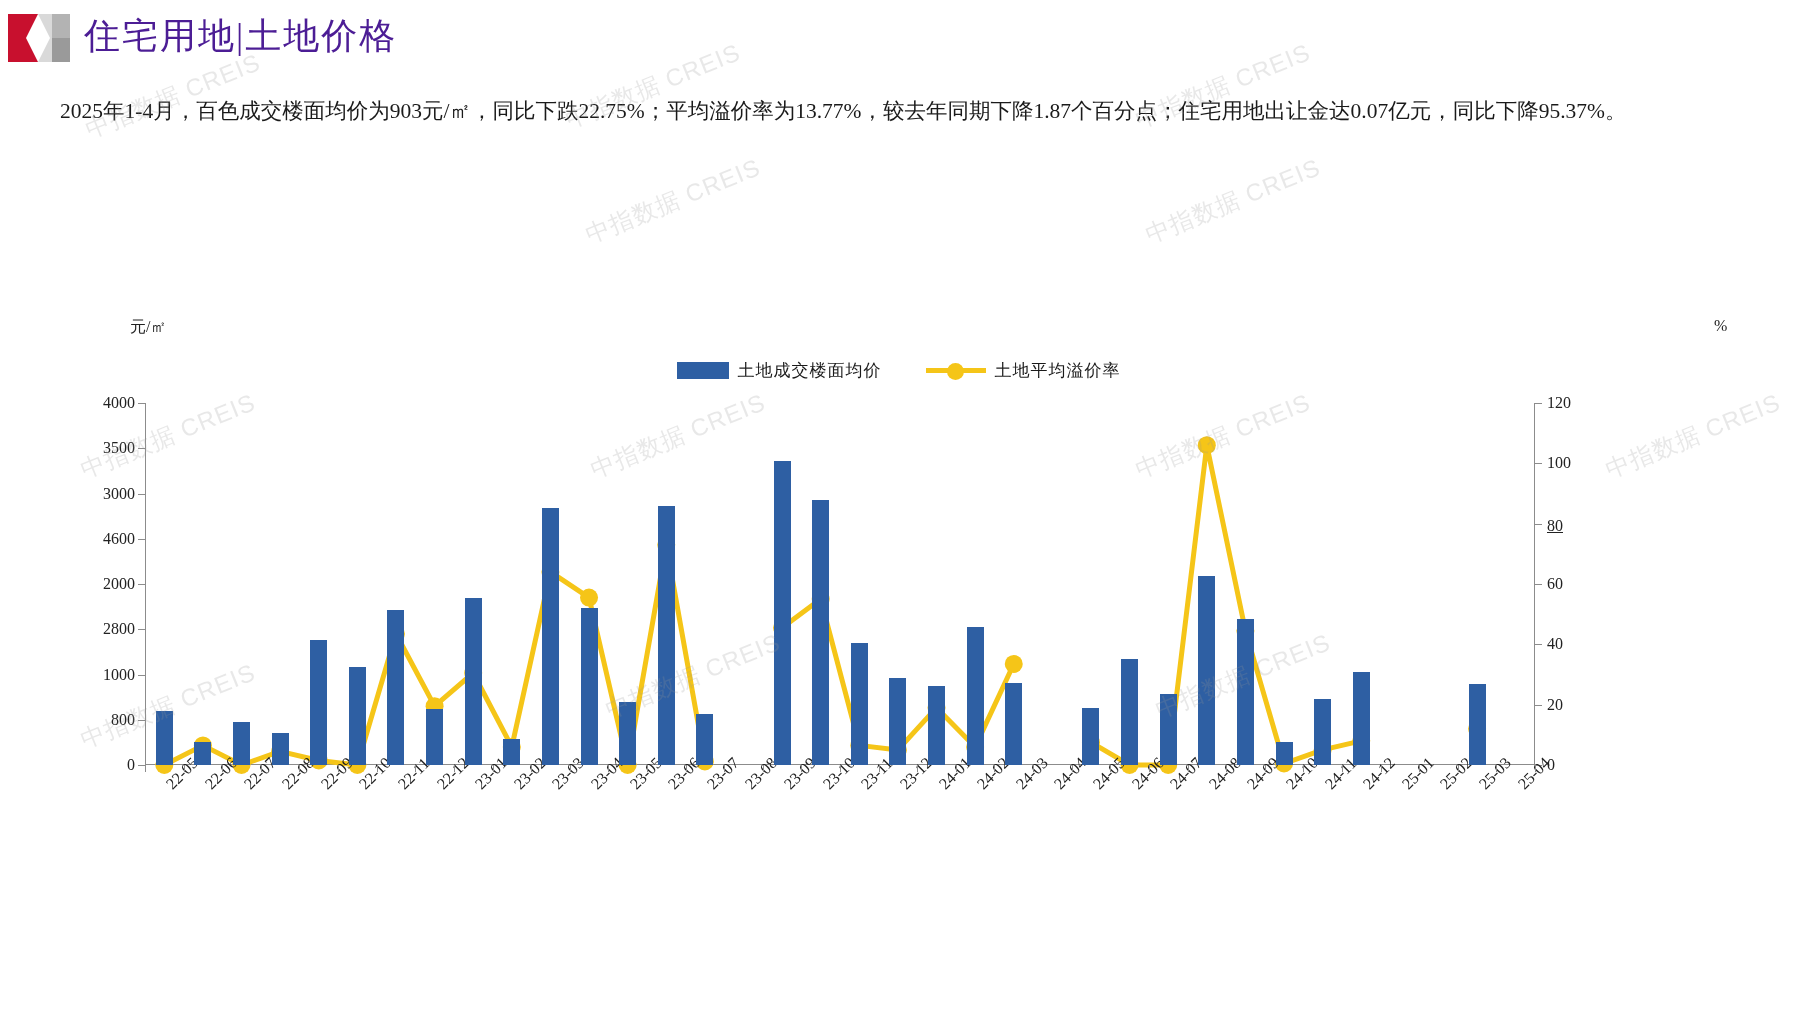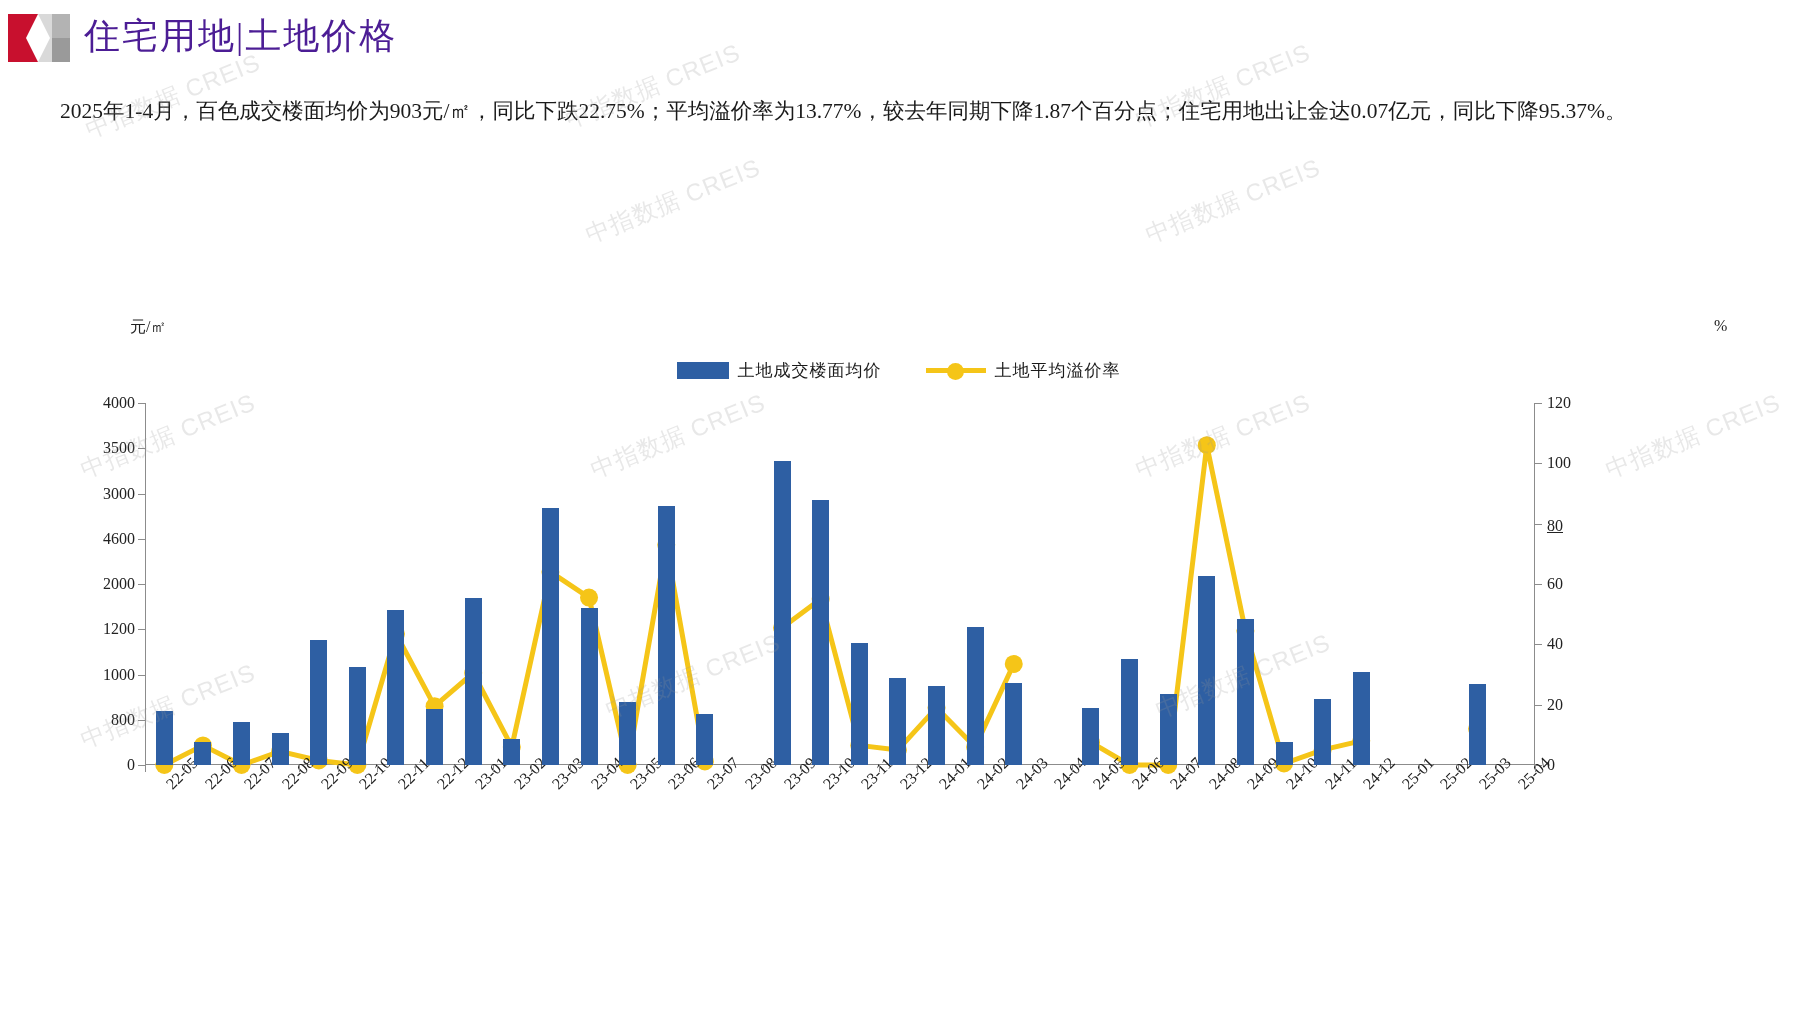--- a/index.html
+++ b/index.html
@@ -134,21 +134,21 @@
         <circle cx="1177.638888888889" cy="346.9166666666667" r="9" fill="#f5c518"></circle>
         <circle cx="1216.25" cy="337.8666666666667" r="9" fill="#f5c518"></circle>
         <circle cx="1332.0833333333335" cy="325.8" r="9" fill="#f5c518"></circle>
       </svg>
   <div class="ytick" style="top: 362px;">0</div>
       <div class="tickmark" style="top: 362px; left: -7px;"></div>
       <div class="ytick" style="top: 316.75px;">800</div>
       <div class="tickmark" style="top: 316.75px; left: -7px;"></div>
       <div class="ytick" style="top: 271.5px; text-align: center;">1000</div>
       <div class="tickmark" style="top: 271.5px; left: -7px;"></div>
-      <div class="ytick" style="top: 226.25px;">1200</div>
+      <div class="ytick" style="top: 226.25px;">2800</div>
       <div class="tickmark" style="top: 226.25px; left: -7px;"></div>
       <div class="ytick" style="top: 181px;">2000</div>
       <div class="tickmark" style="top: 181px; left: -7px;"></div>
       <div class="ytick" style="top: 135.75px;">4600</div>
       <div class="tickmark" style="top: 135.75px; left: -7px;"></div>
       <div class="ytick" style="top: 90.5px; text-align: right;">3000</div>
       <div class="tickmark" style="top: 90.5px; left: -7px;"></div>
       <div class="ytick" style="top: 45.25px;">3500</div>
       <div class="tickmark" style="top: 45.25px; left: -7px;"></div>
       <div class="ytick" style="top: 0px;">4000</div>

